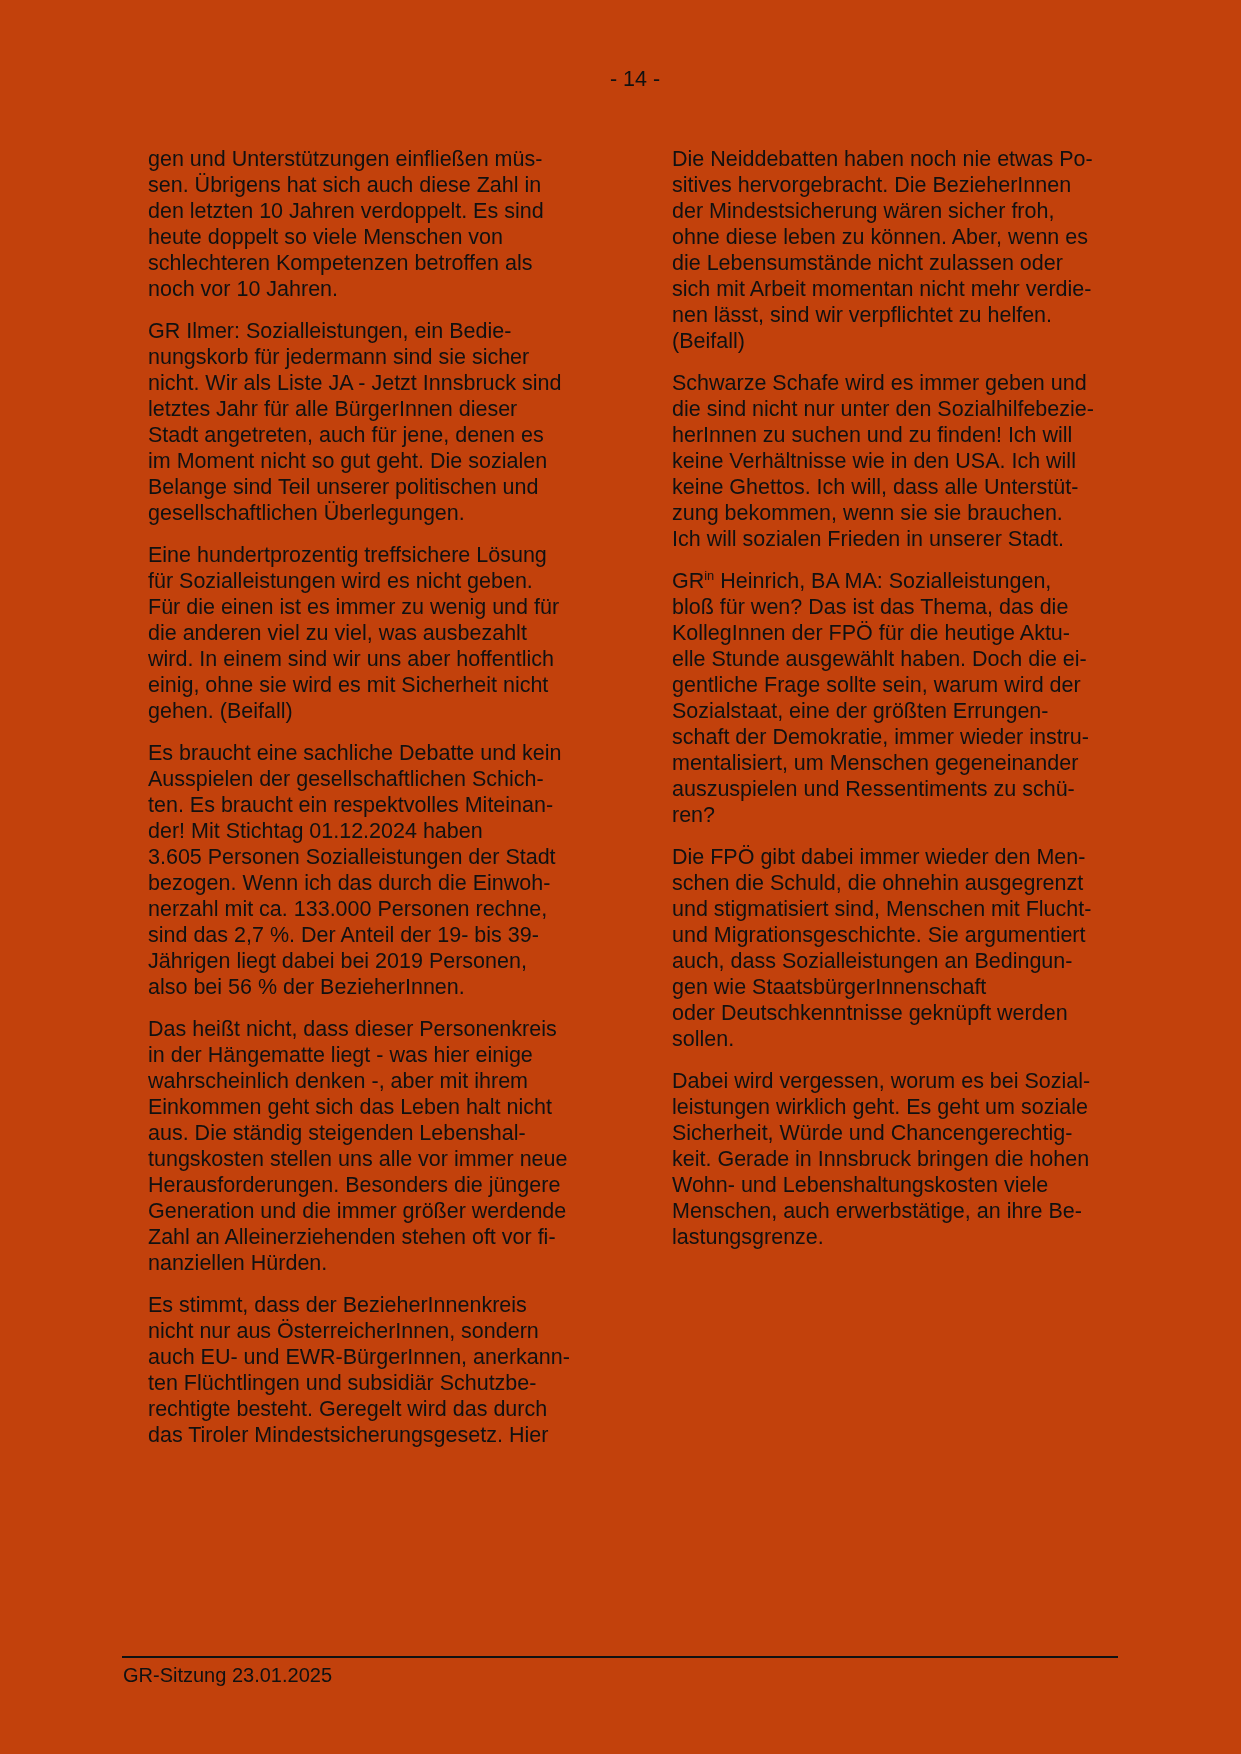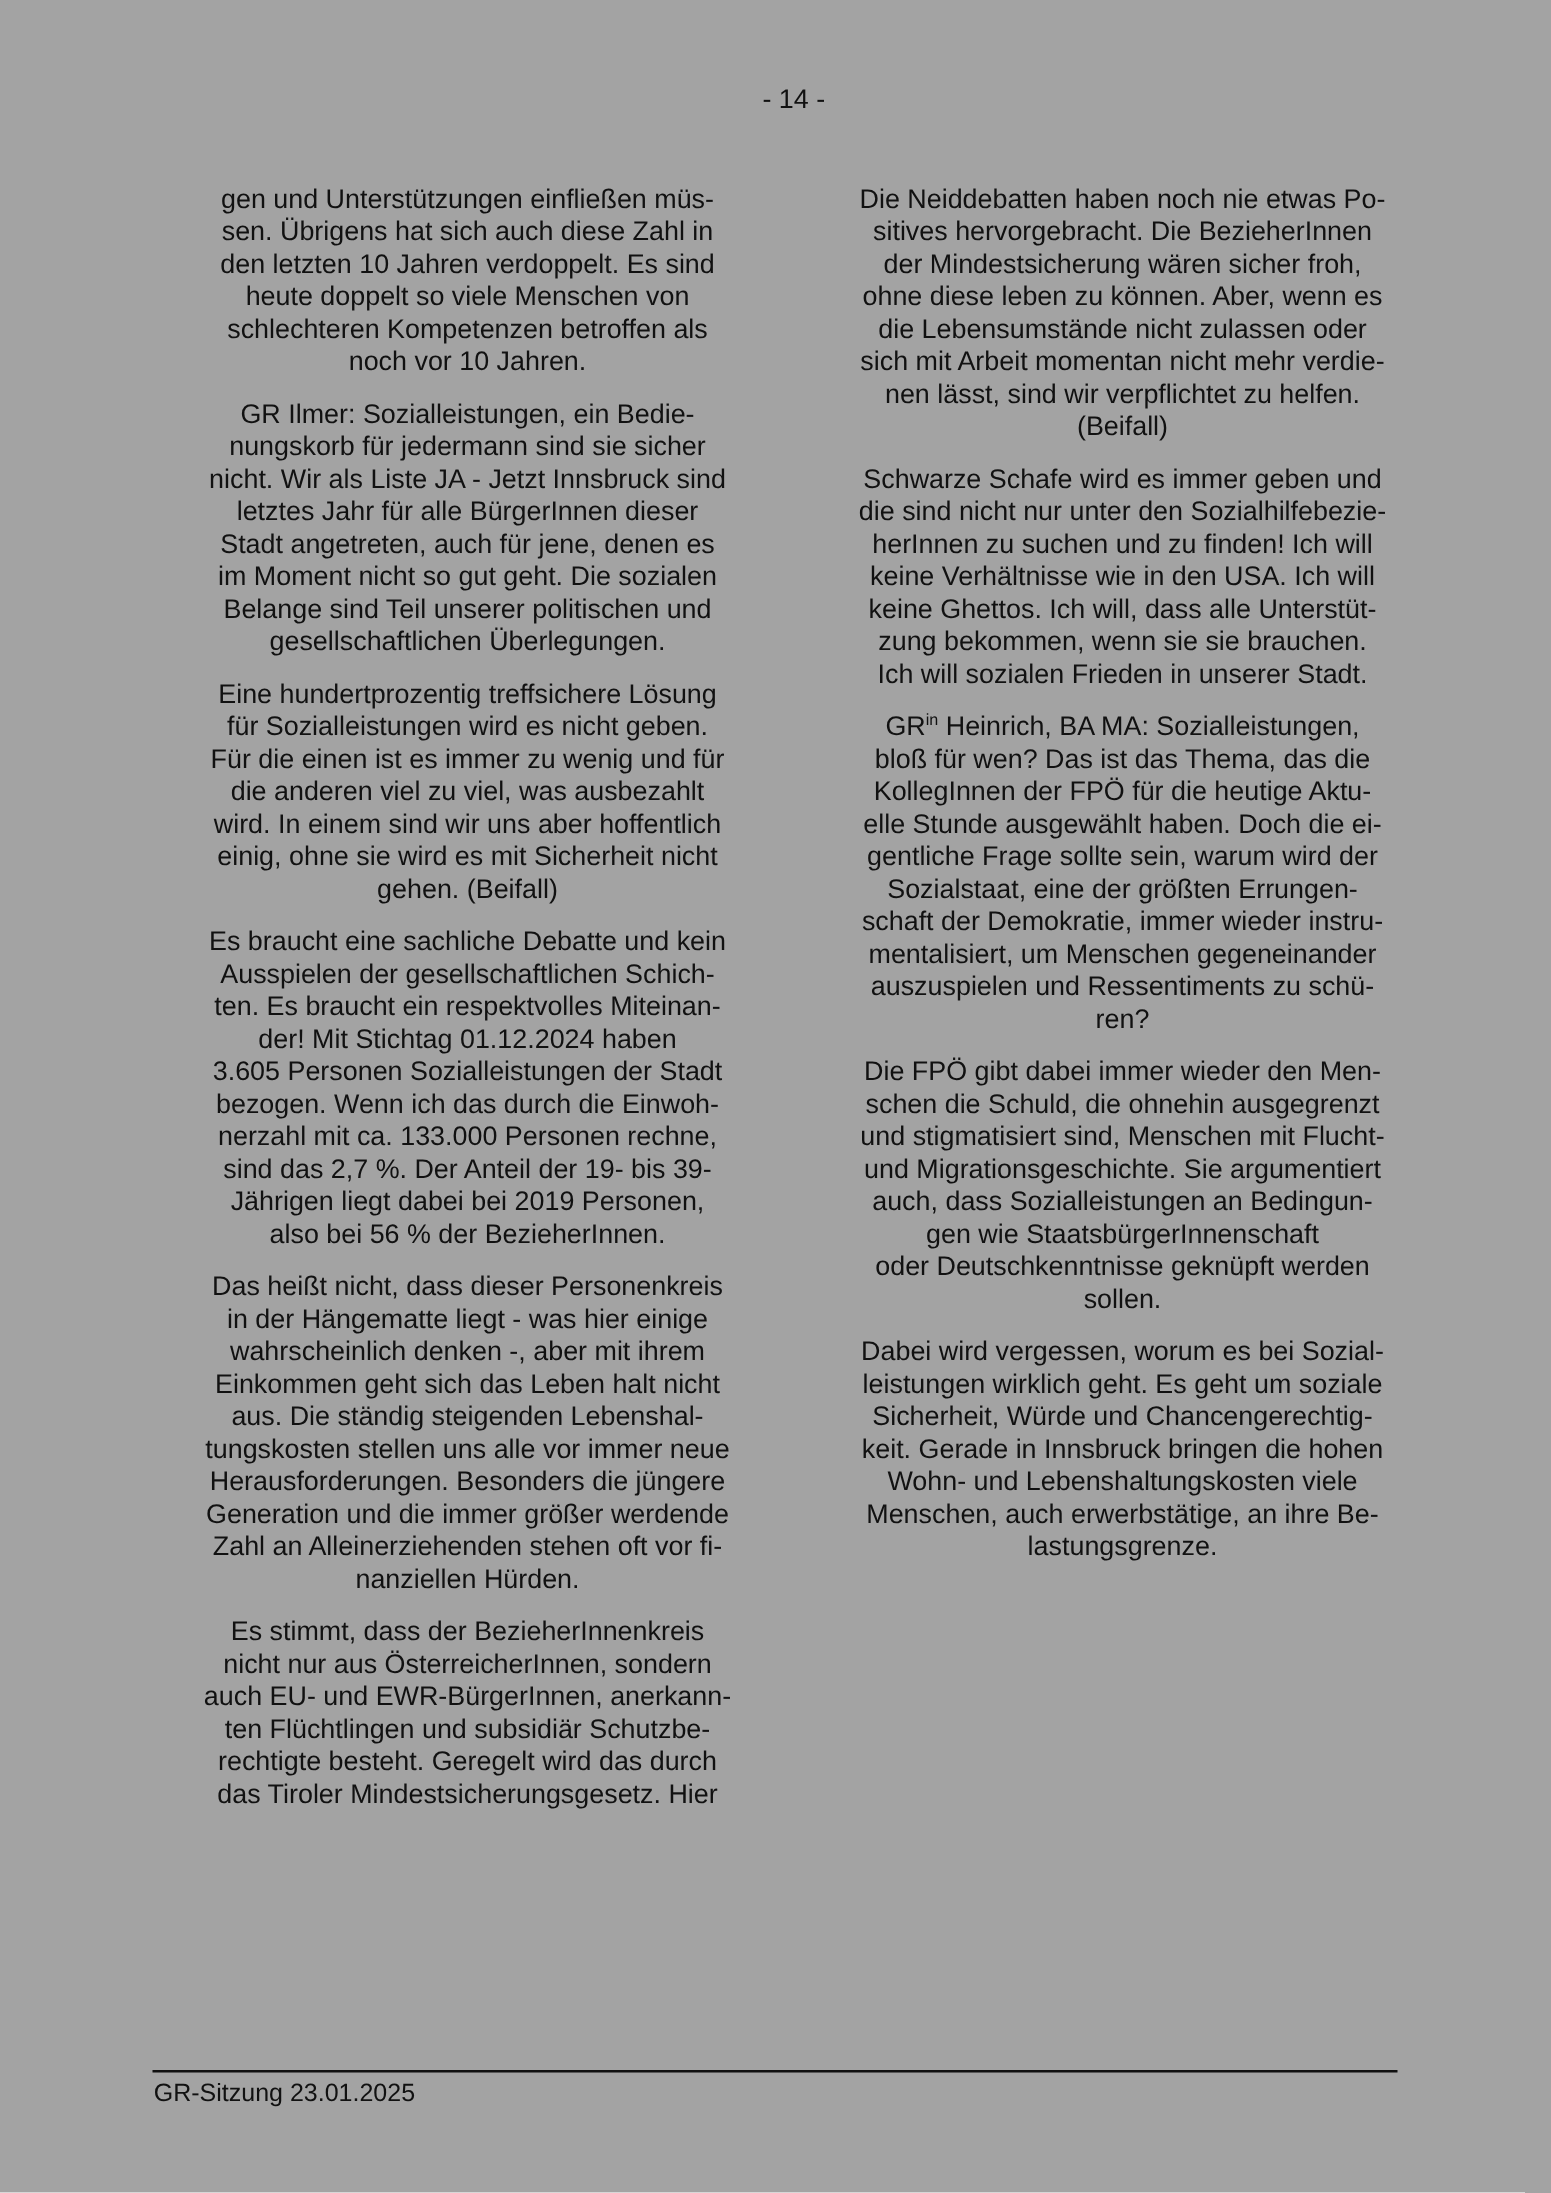--- a/index.html
+++ b/index.html
@@ -4,21 +4,21 @@
 <style>
   html, body {
     margin: 0;
     padding: 0;
     background: #ffffff;
   }
   .page {
     position: relative;
     width: 1241px;
     height: 1754px;
-    background: #a3a3a3;
+    background: #c2410c;
     font-family: "Liberation Sans", sans-serif;
     color: #111111;
     overflow: hidden;
   }
   .page-number {
     position: absolute;
     top: 66px;
     left: 148px;
     width: 974px;
     text-align: center;
@@ -37,21 +37,20 @@
   .col {
     width: 452px;
     flex: 0 0 452px;
   }
   .para {
     margin: 0 0 16px 0;
     font-size: 21.5px;
     line-height: 26px;
     white-space: pre;
     color: #111111;
-    text-align: center;
   }
   .para strong {
     font-weight: normal;
   }
   .para sup {
     font-size: 0.6em;
     vertical-align: super;
     line-height: 0;
   }
   .footer-rule {

